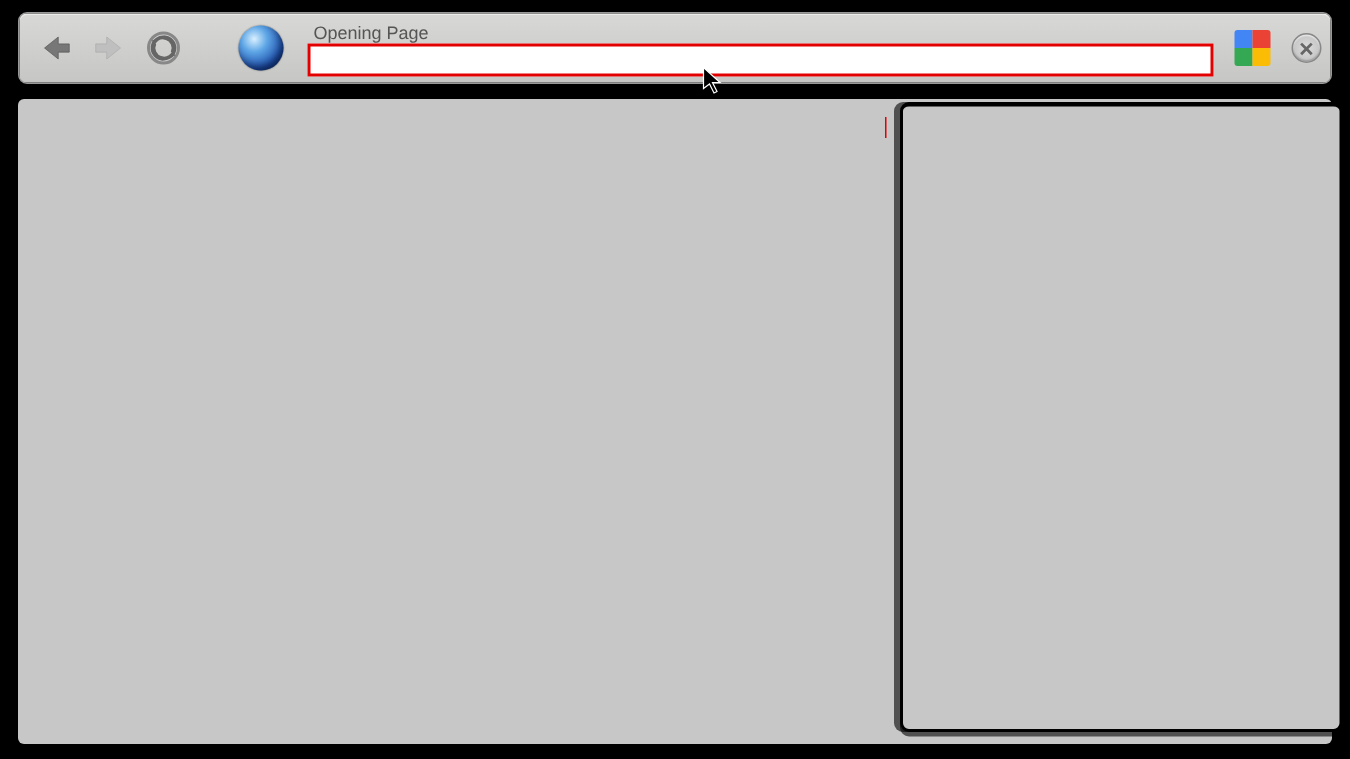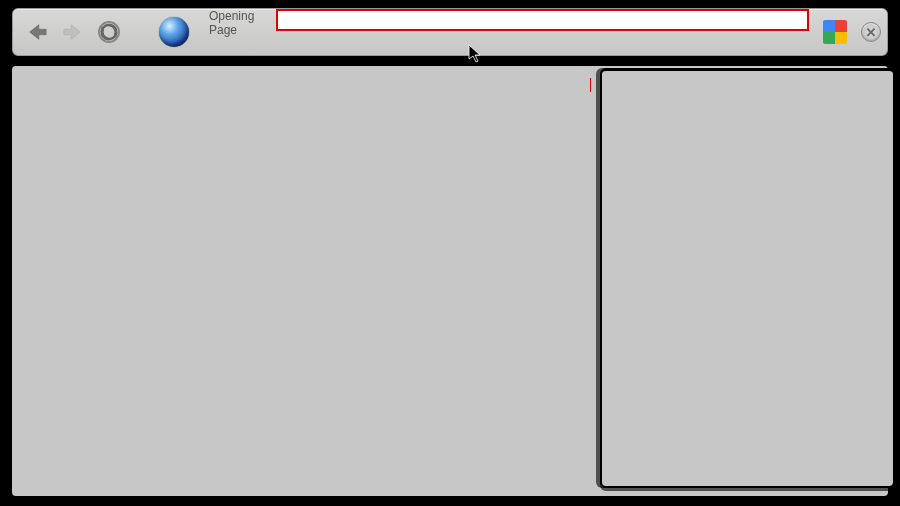--- a/index.html
+++ b/index.html
@@ -34,20 +34,21 @@
     background: radial-gradient(circle at 35% 30%, #d9f0ff 0%, #5ea6e6 30%, #1b4aa8 70%, #0c2658 100%);
     box-shadow: inset -2px -3px 4px rgba(0,0,0,.4), 0 0 1px #444;
     position: relative;
     flex-shrink:0;
     cursor:pointer;
   }
 
   .url-wrap {
     flex: 1;
     display: flex;
+    flex-direction: column;
     margin-right: 8px;
     height: 100%;
     justify-content: flex-end;
     padding-bottom: 4px;
   }
   .url-label {
     font-size: 12px;
     color: #555;
     line-height: 14px;
     padding-left: 4px;

